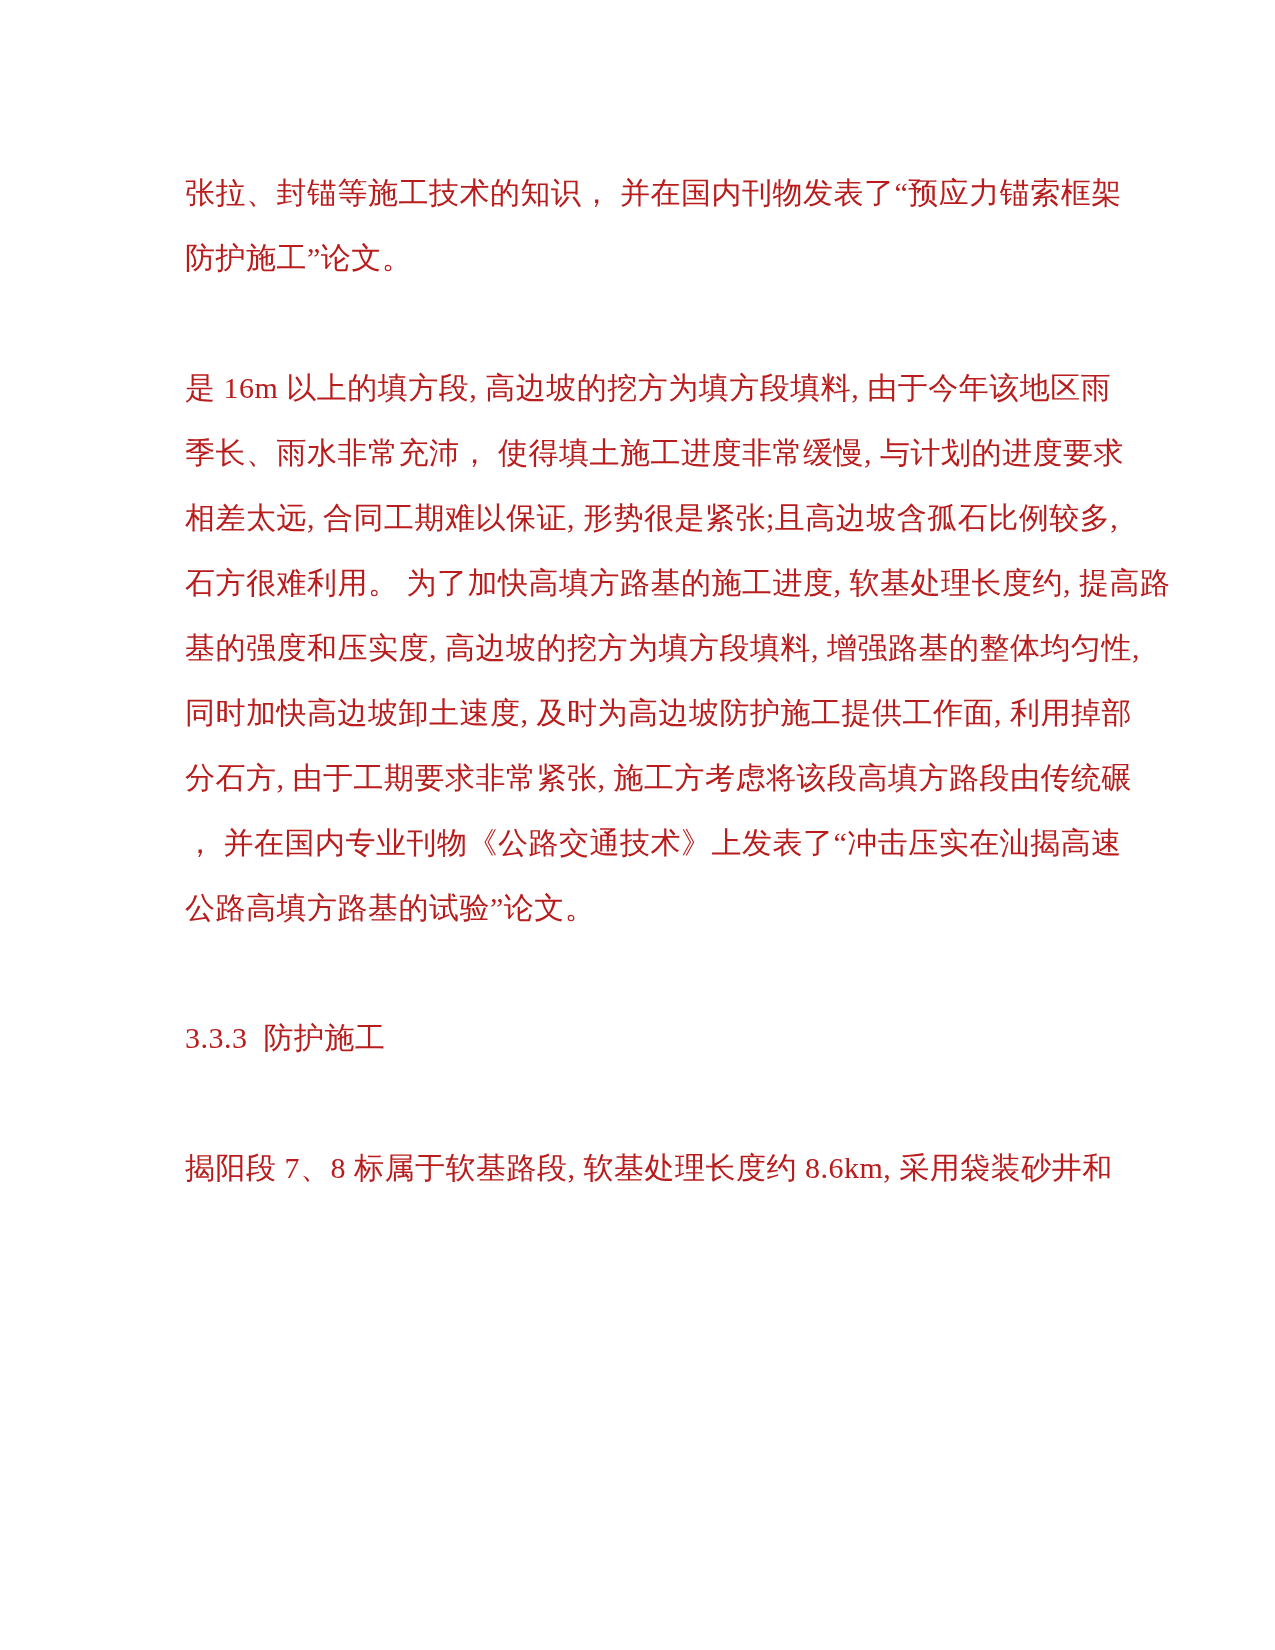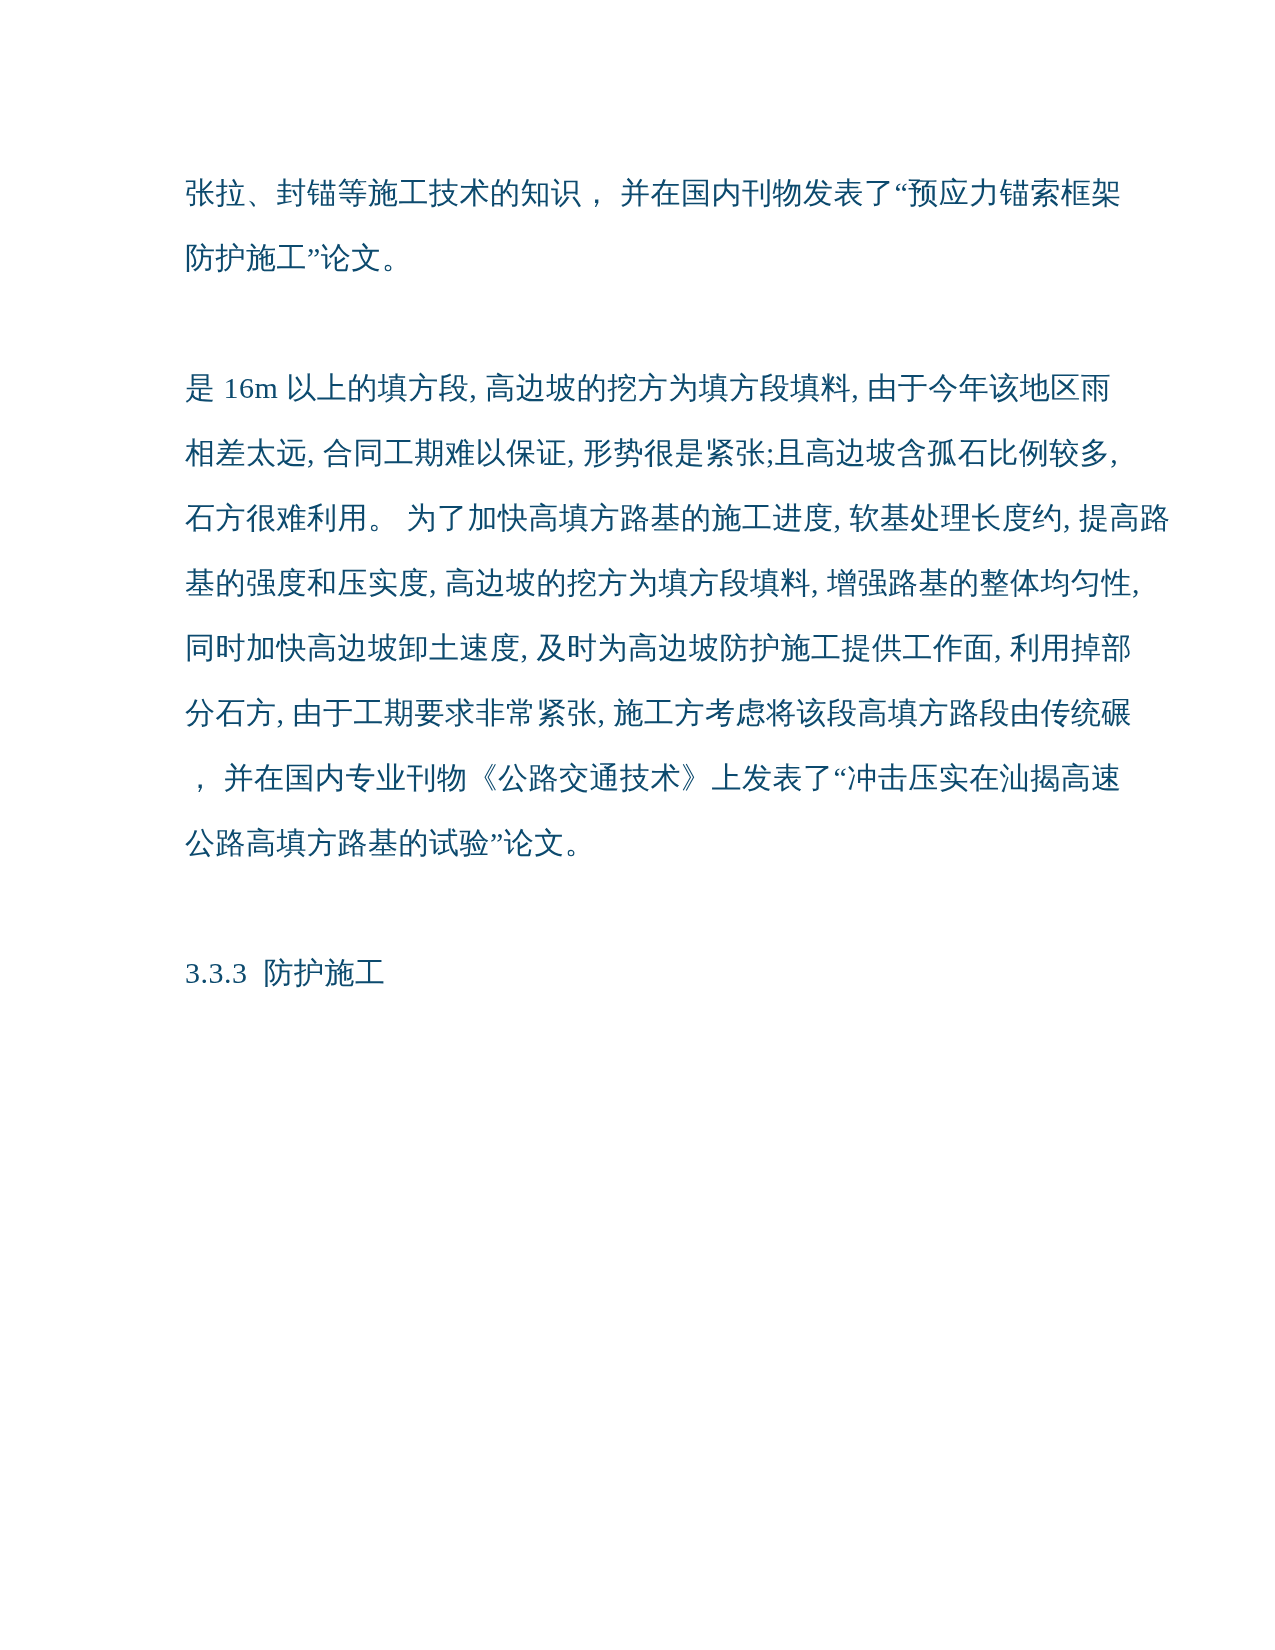--- a/index.html
+++ b/index.html
@@ -5,21 +5,21 @@
   html, body {
     margin: 0;
     padding: 0;
     background: #ffffff;
   }
   .page {
     position: relative;
     width: 1275px;
     height: 1650px;
     background: #ffffff;
-    color: #0c4a6e;
+    color: #b91c1c;
     font-family: "Liberation Serif", "DejaVu Serif", serif;
     font-size: 30px;
     overflow: hidden;
     box-sizing: border-box;
     padding: 160px 160px 0 185px;
   }
   .block {
     margin: 0 0 65px 0;
   }
   .text-line {
@@ -46,25 +46,29 @@
 <div class="page">
 
   <div class="block">
     <span class="text-line">张拉、封锚等施工技术的知识， 并在国内刊物发表了“预应力锚索框架</span>
     <span class="text-line">防护施工”论文。</span>
   </div>
 
 
   <div class="block">
     <span class="text-line">是 16m 以上的填方段, 高边坡的挖方为填方段填料, 由于今年该地区雨</span>
+    <span class="text-line">季长、雨水非常充沛， 使得填土施工进度非常缓慢, 与计划的进度要求</span>
     <span class="text-line">相差太远, 合同工期难以保证, 形势很是紧张;且高边坡含孤石比例较多,</span>
     <span class="text-line">石方很难利用。 为了加快高填方路基的施工进度, 软基处理长度约, 提高路</span>
     <span class="text-line">基的强度和压实度, 高边坡的挖方为填方段填料, 增强路基的整体均匀性,</span>
     <span class="text-line">同时加快高边坡卸土速度, 及时为高边坡防护施工提供工作面, 利用掉部</span>
     <span class="text-line">分石方, 由于工期要求非常紧张, 施工方考虑将该段高填方路段由传统碾</span>
     <span class="text-line">， 并在国内专业刊物《公路交通技术》上发表了“冲击压实在汕揭高速</span>
     <span class="text-line">公路高填方路基的试验”论文。</span>
   </div>
 
   <div class="heading-line">3.3.3  防护施工</div>
 
+  <div class="block">
+    <span class="text-line">揭阳段 7、8 标属于软基路段, 软基处理长度约 8.6km, 采用袋装砂井和</span>
+  </div>
 
 </div>
 
 </body></html>

